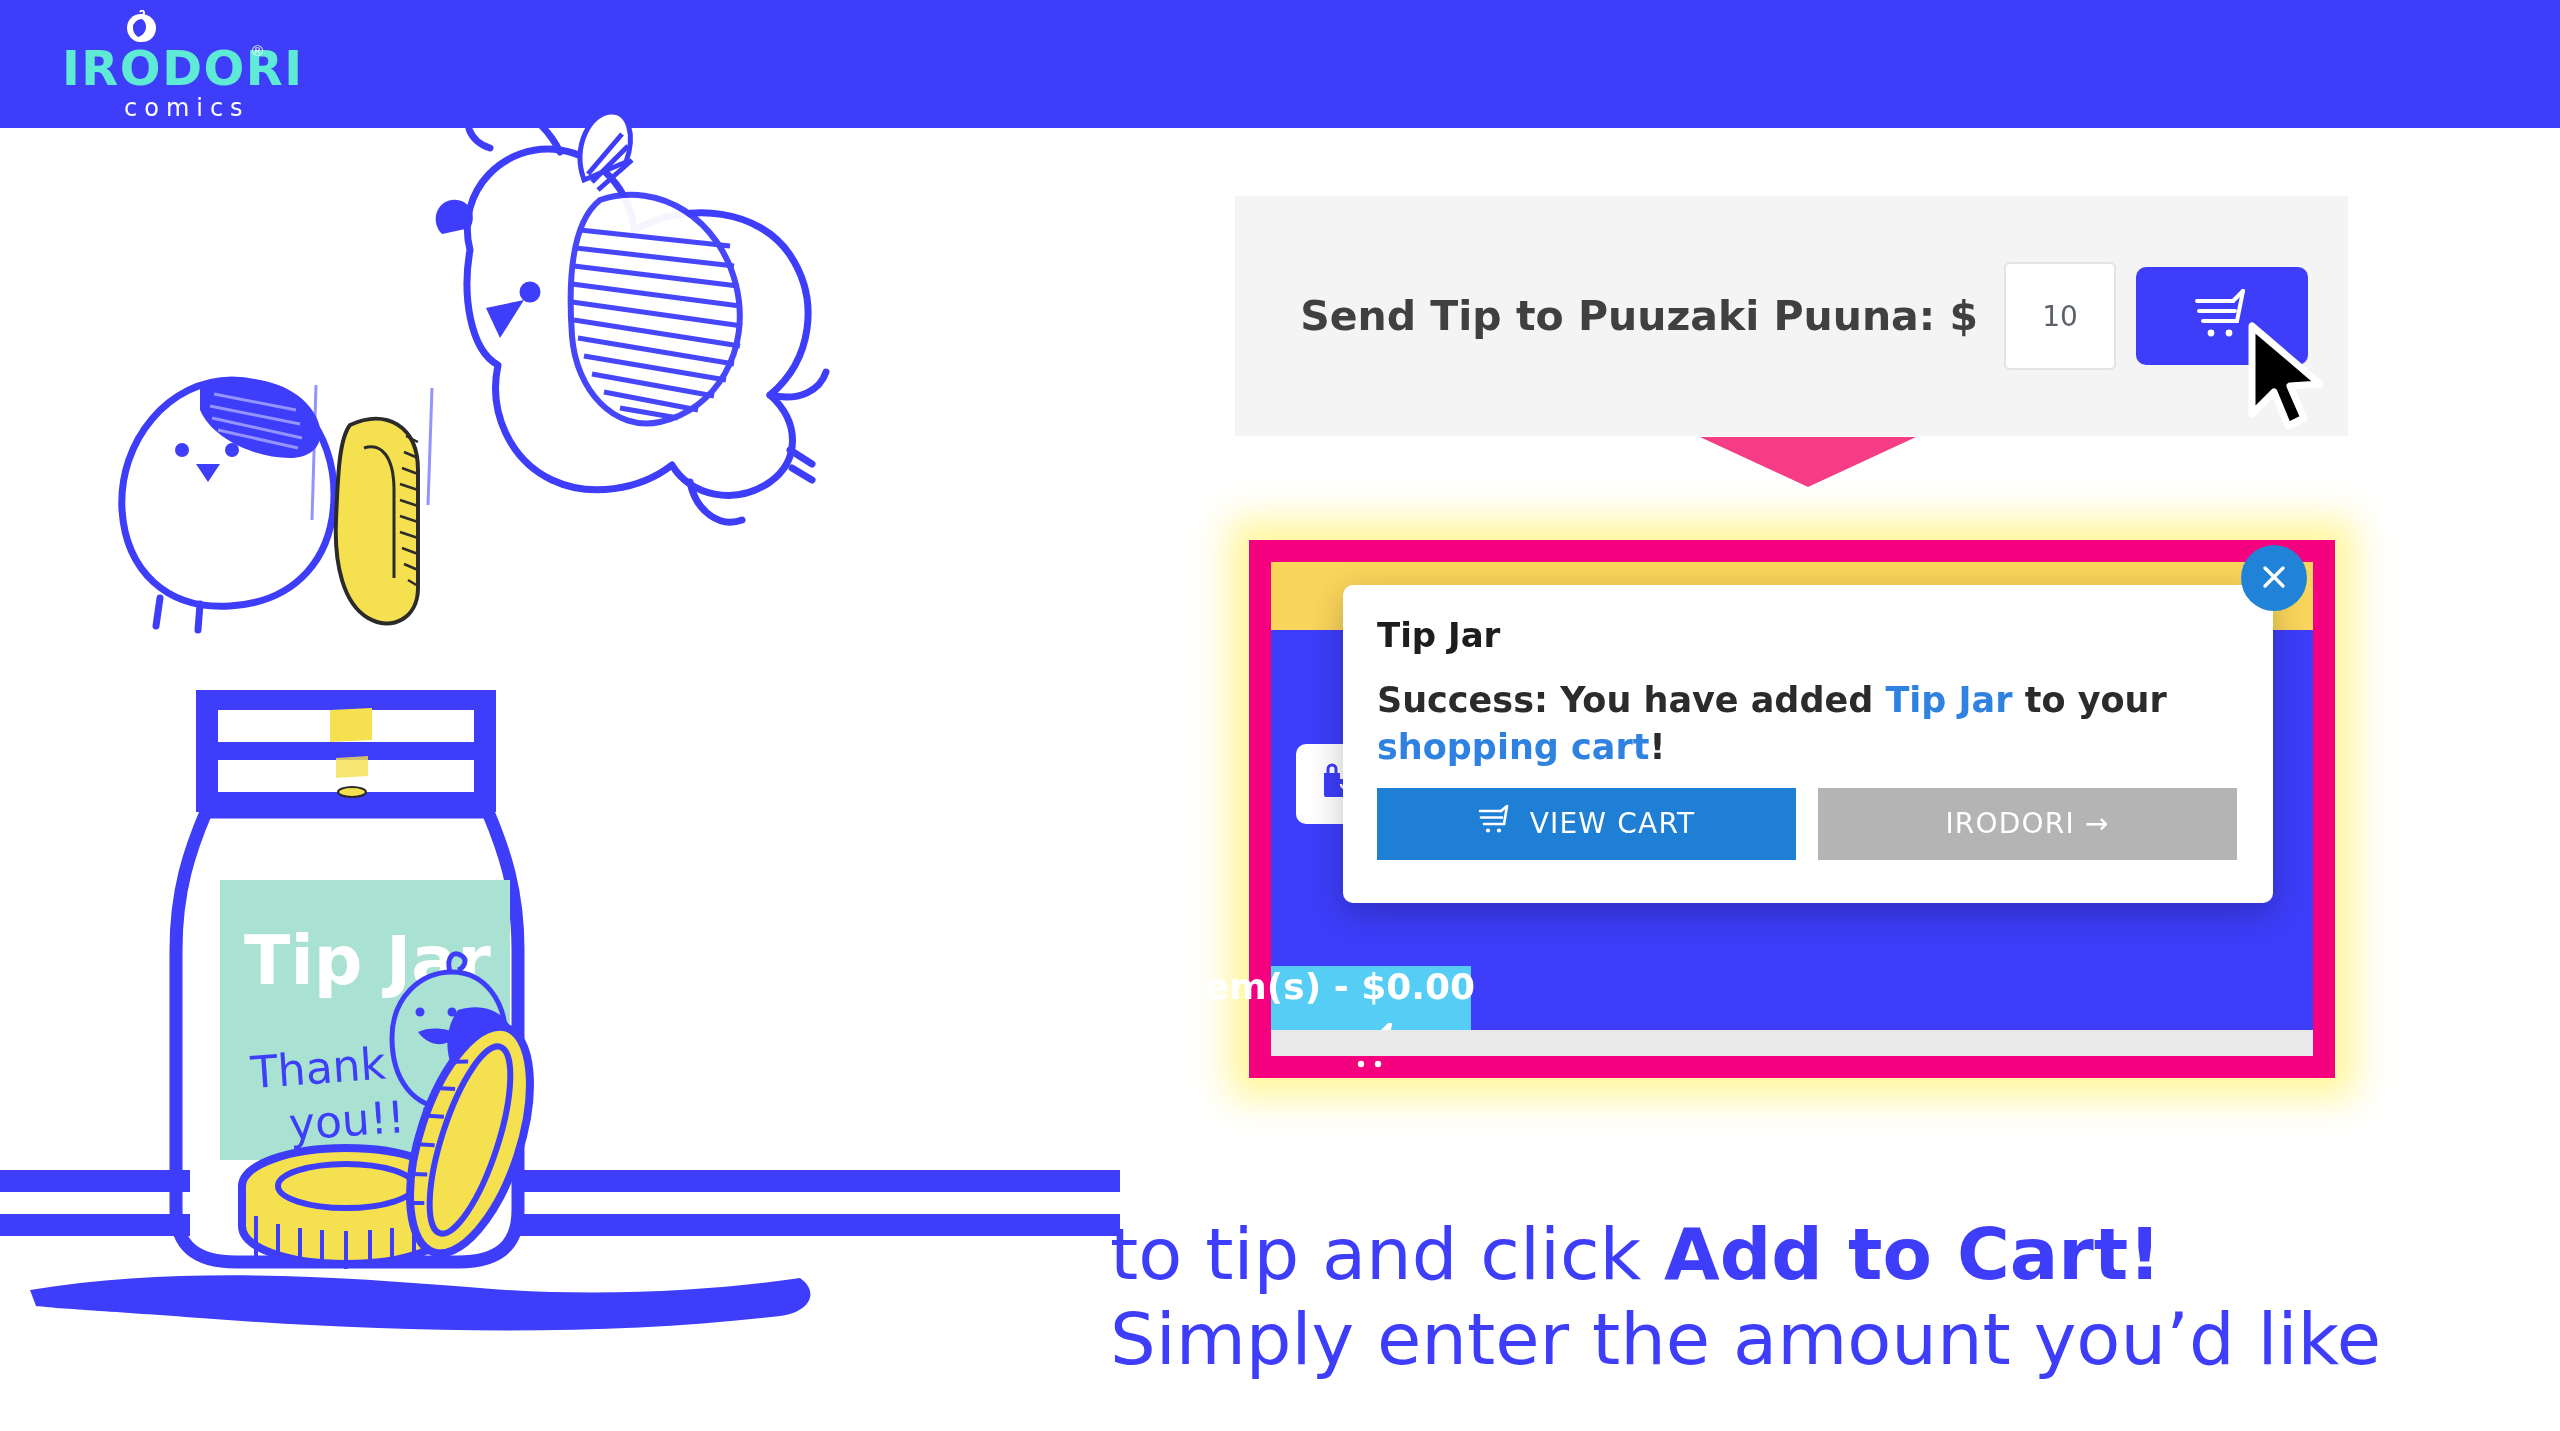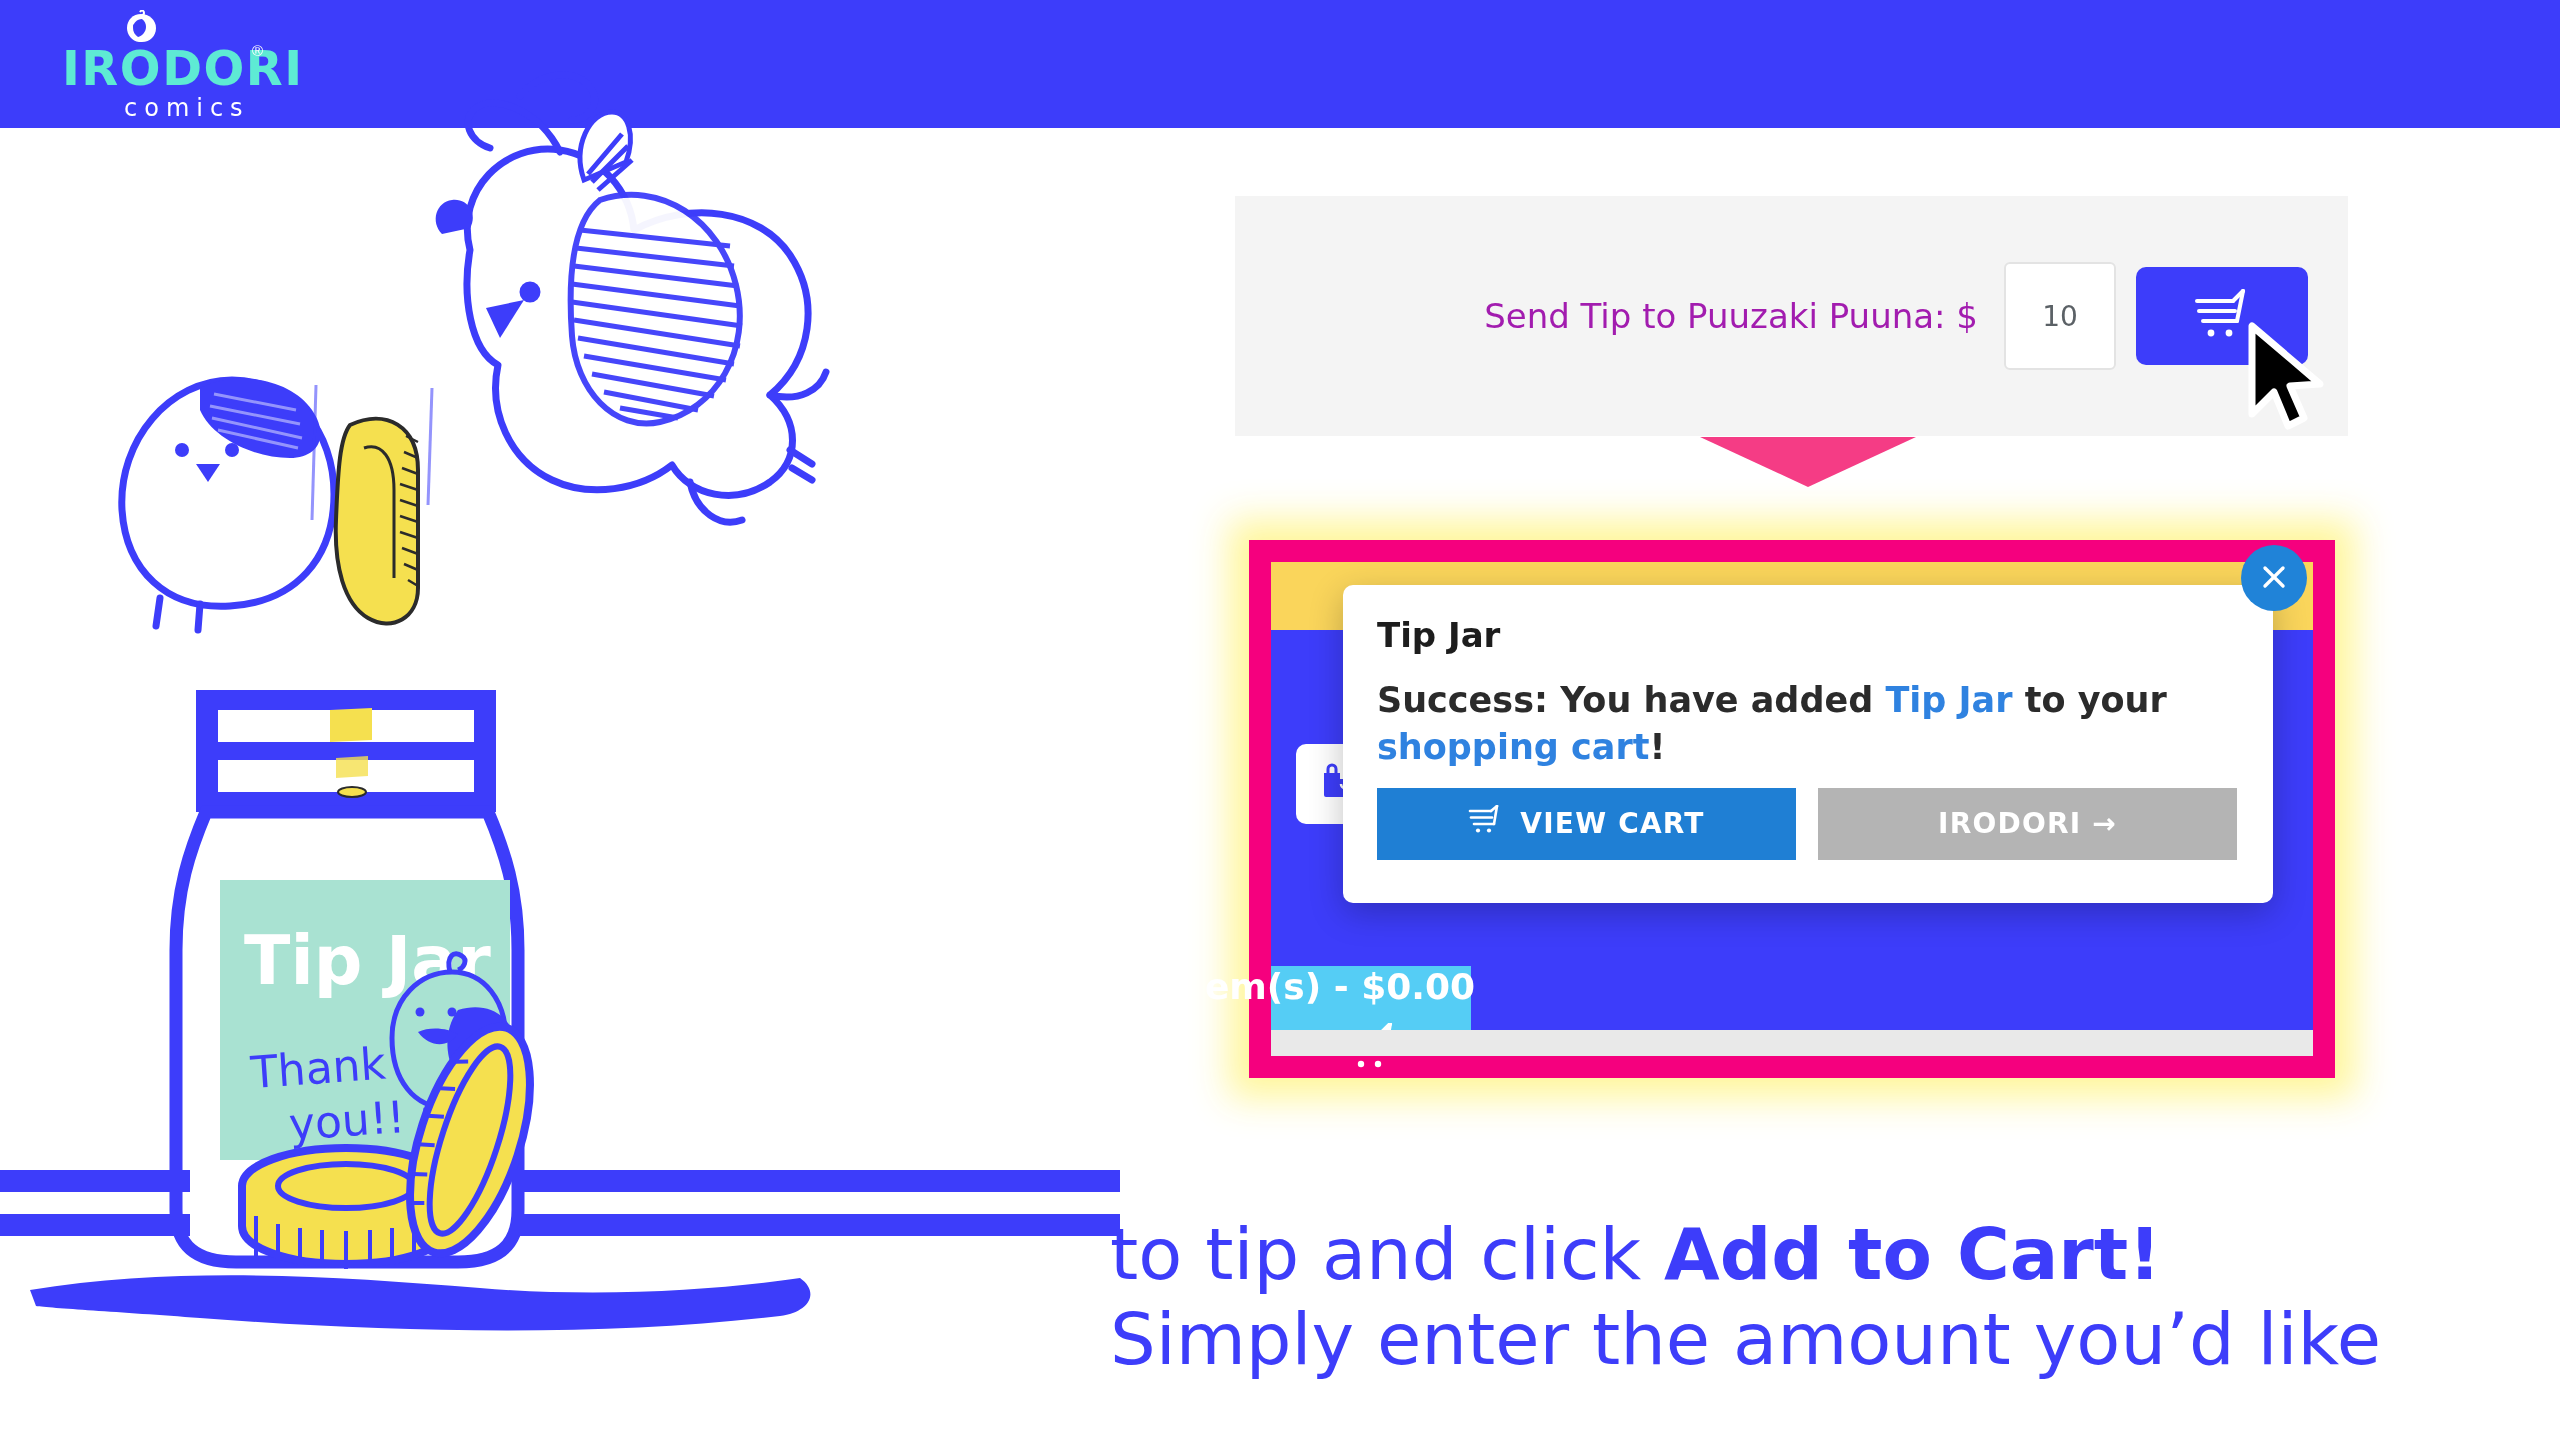--- a/index.html
+++ b/index.html
@@ -35,21 +35,21 @@
 
   
   #tip-bar {
     position:absolute; left:1235px; top:196px; width:1113px; height:240px;
     background:#f4f4f4;
     display:flex; align-items:center; justify-content:flex-end;
     padding-right:40px;
   }
   #tip-label {
     font-family:"DejaVu Sans", sans-serif;
-    font-size:34px; font-weight:normal; color:#a21caf;
+    font-size:41px; font-weight:bold; color:#404040;
     margin-right:26px; white-space:nowrap;
   }
   #tip-input {
     width:112px; height:108px; background:#ffffff;
     border:2px solid #e3e3e3; border-radius:6px;
     font-size:28px; color:#5b6166; text-align:center;
     font-family:"DejaVu Sans", sans-serif;
     outline:none;
   }
   #tip-add-btn {
@@ -112,21 +112,20 @@
     font-family:"DejaVu Sans", sans-serif;
     font-size:35px; color:#2b2b2b; line-height:1.34; margin-bottom:17px;font-weight:bold;
   }
   #popup-msg a { color:#2f82e0; text-decoration:none; }
   #popup-actions { display:flex; gap:22px; }
   .popup-btn {
     height:72px; border:none; cursor:pointer;
     display:flex; align-items:center; justify-content:center; gap:18px;
     color:#ffffff; font-size:28px; letter-spacing:1.2px;
     font-family:"DejaVu Sans", sans-serif;
-    font-weight:bold;
   }
   #btn-view-cart { width:440px; background:#1f7fd4; }
   #btn-view-cart svg { width:34px; height:30px; }
   #btn-checkout { width:440px; background:#b4b4b4; }
   #popup-close {
     position:absolute; right:-34px; top:-40px;
     width:66px; height:66px; border-radius:50%;
     background:#2083d8; border:none; cursor:pointer;
     display:flex; align-items:center; justify-content:center;
   }

